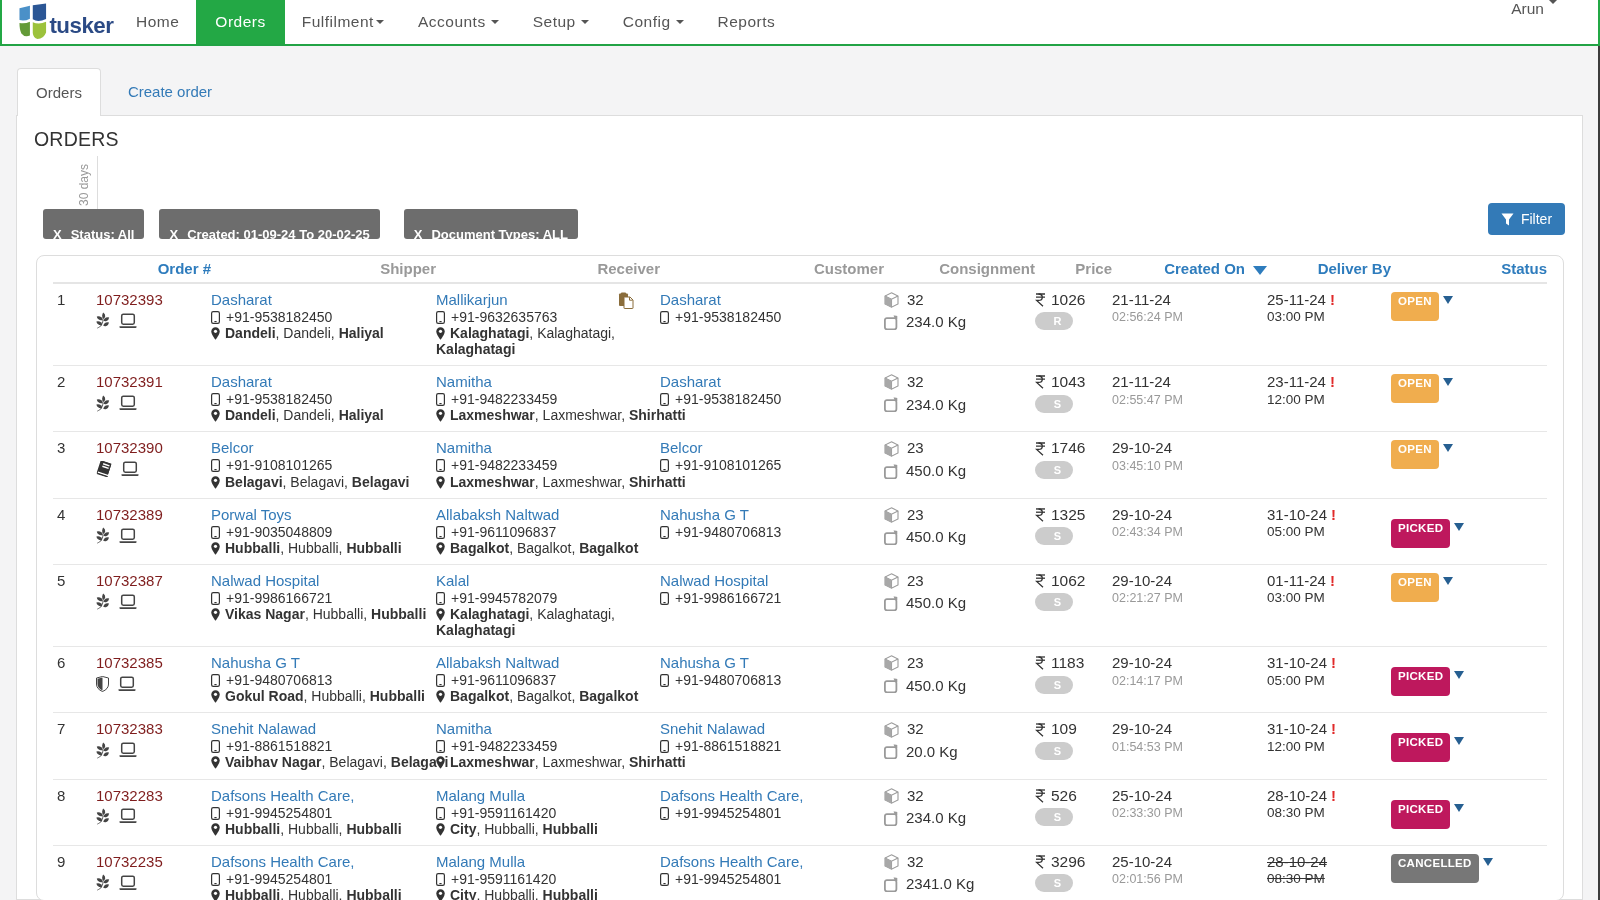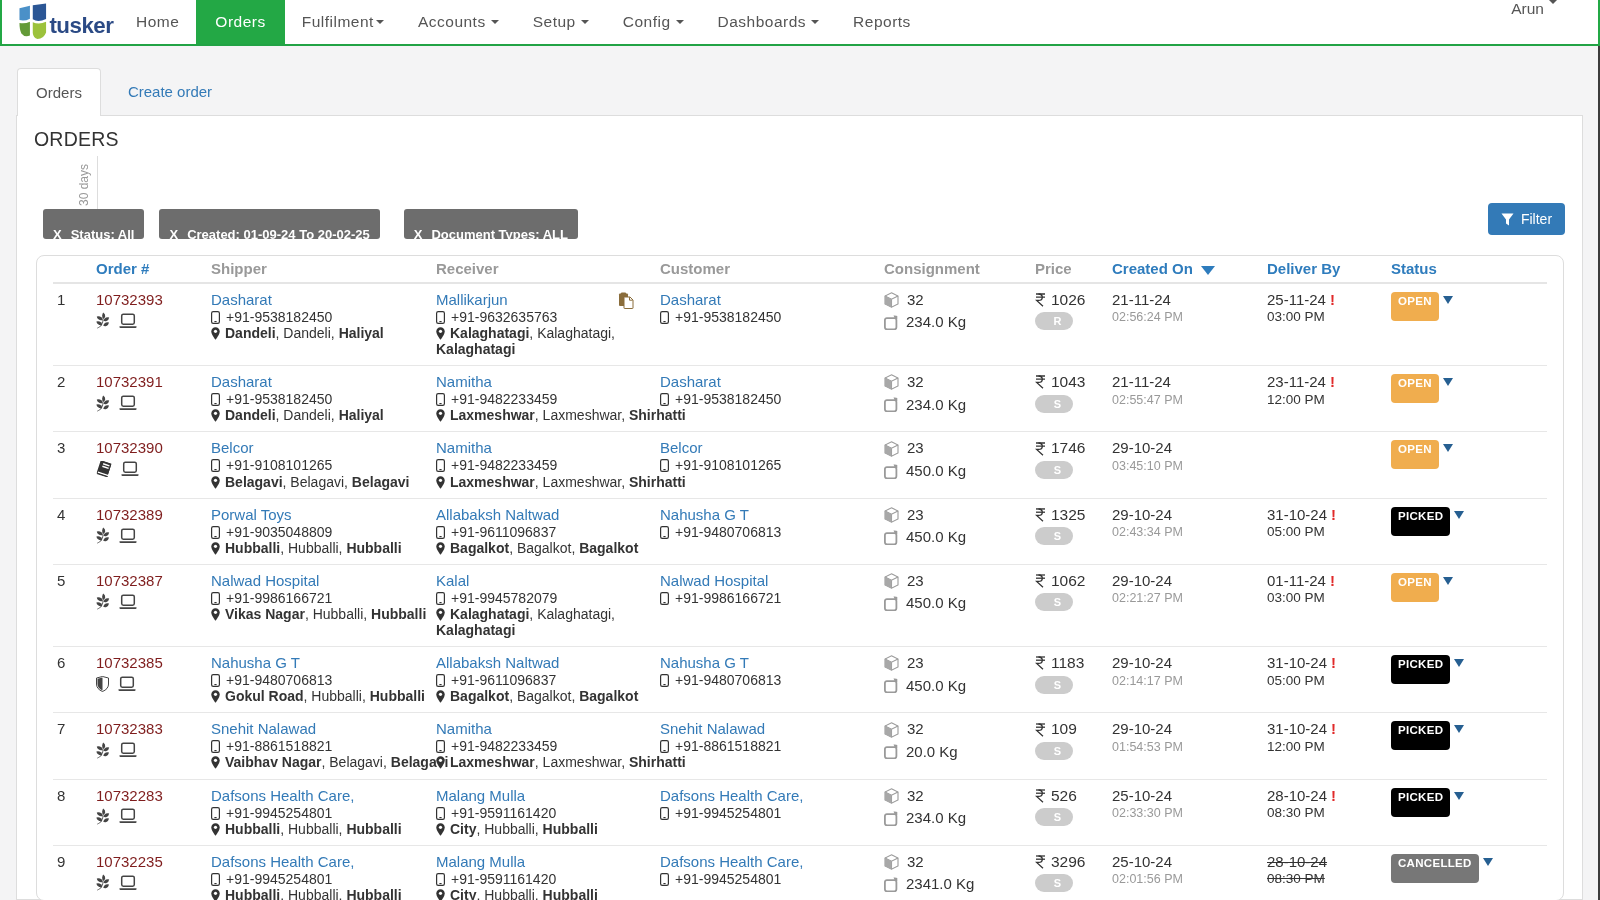--- a/index.html
+++ b/index.html
@@ -39,35 +39,35 @@
 .chip .x { margin-right:9px; font-weight:bold; }
 .btn-filter { position:absolute; right:17px; top:87px; width:77px; height:32px; background:#337ab7; border-radius:4px; color:#fff; font-size:14px; display:flex; align-items:center; justify-content:center; }
 .btn-filter svg { margin-right:7px; }
 
 
 .tablebox { position:absolute; left:19px; top:139px; width:1528px; height:646px; border:1px solid #ddd; border-radius:8px; background:#fff; padding:0 16px; overflow:hidden; }
 table { border-collapse:collapse; table-layout:fixed; width:1494px; }
 col.c-num { width:43px; } col.c-ord { width:115px; } col.c-shp { width:225px; }
 col.c-rcv { width:224px; } col.c-cst { width:224px; } col.c-con { width:151px; }
 col.c-prc { width:77px; } col.c-crt { width:155px; } col.c-dlv { width:124px; } col.c-sts { width:156px; }
-th { text-align:left; font-size:15px; padding:4px 0 5px 0; border-bottom:2px solid #e5e5e5; }
+th { text-align:right; font-size:15px; padding:4px 0 5px 0; border-bottom:2px solid #e5e5e5; }
 th.g { color:#999; }
 th.b { color:#2e7cbd; }
 td { vertical-align:top; padding:8px 6px 8px 0; border-bottom:1px solid #e7e7e7; font-size:13px; color:#333; line-height:16.4px; }
 tr.last td { border-bottom:none; }
 .num { font-size:15px; padding-left:4px; }
 a.lnk { color:#7f1d1d; text-decoration:none; font-size:15px; }
 .name { color:#337ab7; font-size:15px; line-height:16px; }
 .ln { line-height:16.1px; white-space:nowrap; font-size:14px; }
 .phone { margin-top:1px; }
 .icons { margin-top:3px; display:flex; align-items:center; gap:9px; }
 .sorticon { display:inline-block; width:0; height:0; border-left:7px solid transparent; border-right:7px solid transparent; border-top:9px solid #2e7cbd; margin-left:8px; vertical-align:-1px; }
 .pill { display:inline-block; border-radius:4px; color:#fff; font-weight:bold; font-size:11.5px; height:29px; line-height:19px; padding:0 7px; letter-spacing:0.3px; }
 .p-open { background:#f0ad4e; }
-.p-picked { background:#000000; }
+.p-picked { background:#be185d;margin-top:12px; }
 .p-cancel { background:#777; }
 .scaret { display:inline-block; width:0; height:0; border-left:5.5px solid transparent; border-right:5.5px solid transparent; border-top:8px solid #265f91; margin-left:4px; vertical-align:1px; }
 .rpill { display:inline-block; background:#ccc; border-radius:9px; color:#fff; font-weight:bold; font-size:11px; width:38px; height:18px; line-height:18px; text-align:center; text-indent:7px; margin-top:4px; }
 .time-g { color:#999; font-size:12.5px; margin-top:1px; }
 .time-d { color:#333; font-size:13.5px; margin-top:1px; }
 .date { font-size:15px; }
 .ex { color:#e02a2a; font-weight:bold; margin-left:4px; }
 .strike { text-decoration:line-through; }
 .conline { font-size:15px; display:flex; align-items:center; }
 .conline + .conline { margin-top:6px; }
@@ -87,21 +87,20 @@
       <text x="32" y="32" font-family="Liberation Sans, sans-serif" font-size="23.5" font-weight="bold" fill="#2b4a85" letter-spacing="-0.5">tusker</text>
     </svg>
   </div>
   <ul class="nav">
     <li class="item">Home</li>
     <li class="item active">Orders</li>
     <li class="item">Fulfilment<span class="caret" style="margin-left:2px"></span></li>
     <li class="item">Accounts <span class="caret"></span></li>
     <li class="item">Setup <span class="caret"></span></li>
     <li class="item">Config <span class="caret"></span></li>
-    <li class="item">Dashboards <span class="caret"></span></li>
     <li class="item">Reports</li>
   </ul>
   <div class="user">Arun <span class="caret"></span></div>
 </div>
 <div class="edge"></div>
 
 <div class="tabwrap">
   <div class="tab-active">Orders</div>
   <div class="tab-link">Create order</div>
 </div>

